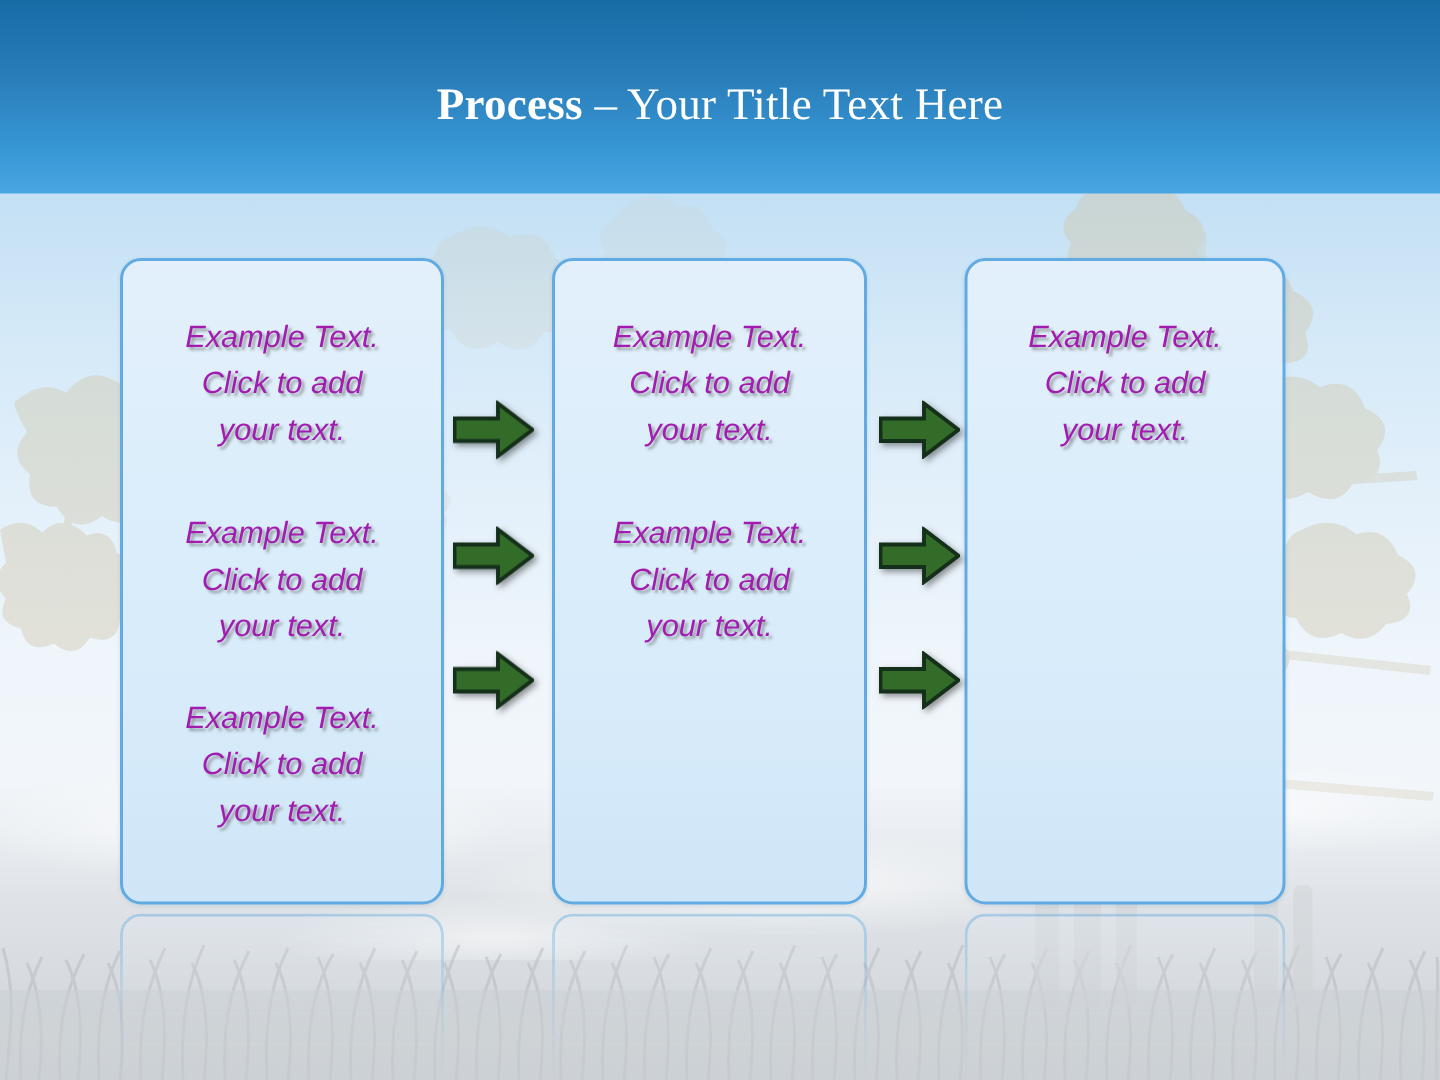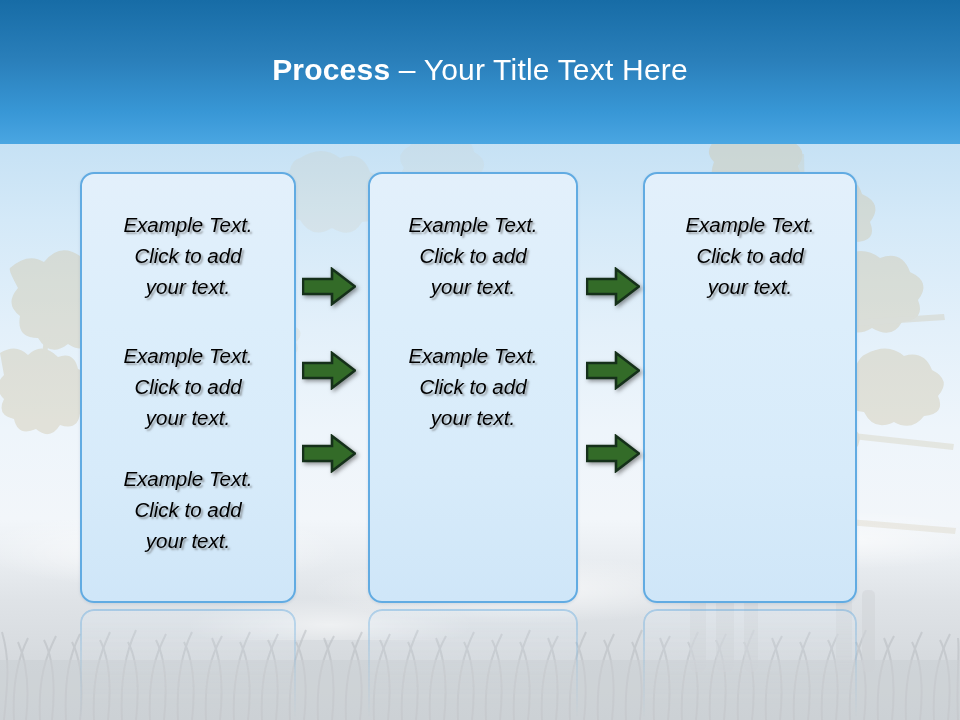--- a/index.html
+++ b/index.html
@@ -70,22 +70,23 @@
     opacity: .55;
     pointer-events: none;
   }
   .bg-grass svg { display: block; }
 
   
   .header-band {
     position: absolute;
     left: 0; top: 0;
     width: 960px;
-    height: 144px;
+    height: 129px;
     background: linear-gradient(to bottom, #176ca6 0%, #2a7fba 42%, #3897d6 78%, #4aa6e2 100%);
+    font-family: Liberation Serif, serif;
   }
   .header-title {
     position: absolute;
     left: 0; top: 51px;
     width: 960px;
     text-align: center;
     color: #ffffff;
     font-size: 30px;
     line-height: 38px;
     letter-spacing: .2px;
@@ -128,21 +129,21 @@
   .reflect-3 { left: 643px; top: 609px; width: 214px; height: 140px; }
 
   
   .text-block {
     position: absolute;
     text-align: center;
     font-style: italic;
     font-weight: normal;
     font-size: 20.5px;
     line-height: 31px;
-    color: #000000;
+    color: #a21caf;
     text-shadow: 2px 2px 2px rgba(90,90,90,.55);
     white-space: pre-line;
   }
 
   .tb-c1-1 { left: 90px;  top: 209px; width: 196px; }
   .tb-c1-2 { left: 90px;  top: 340px; width: 196px; }
   .tb-c1-3 { left: 90px;  top: 463px; width: 196px; }
 
   .tb-c2-1 { left: 377px; top: 209px; width: 192px; }
   .tb-c2-2 { left: 377px; top: 340px; width: 192px; }

